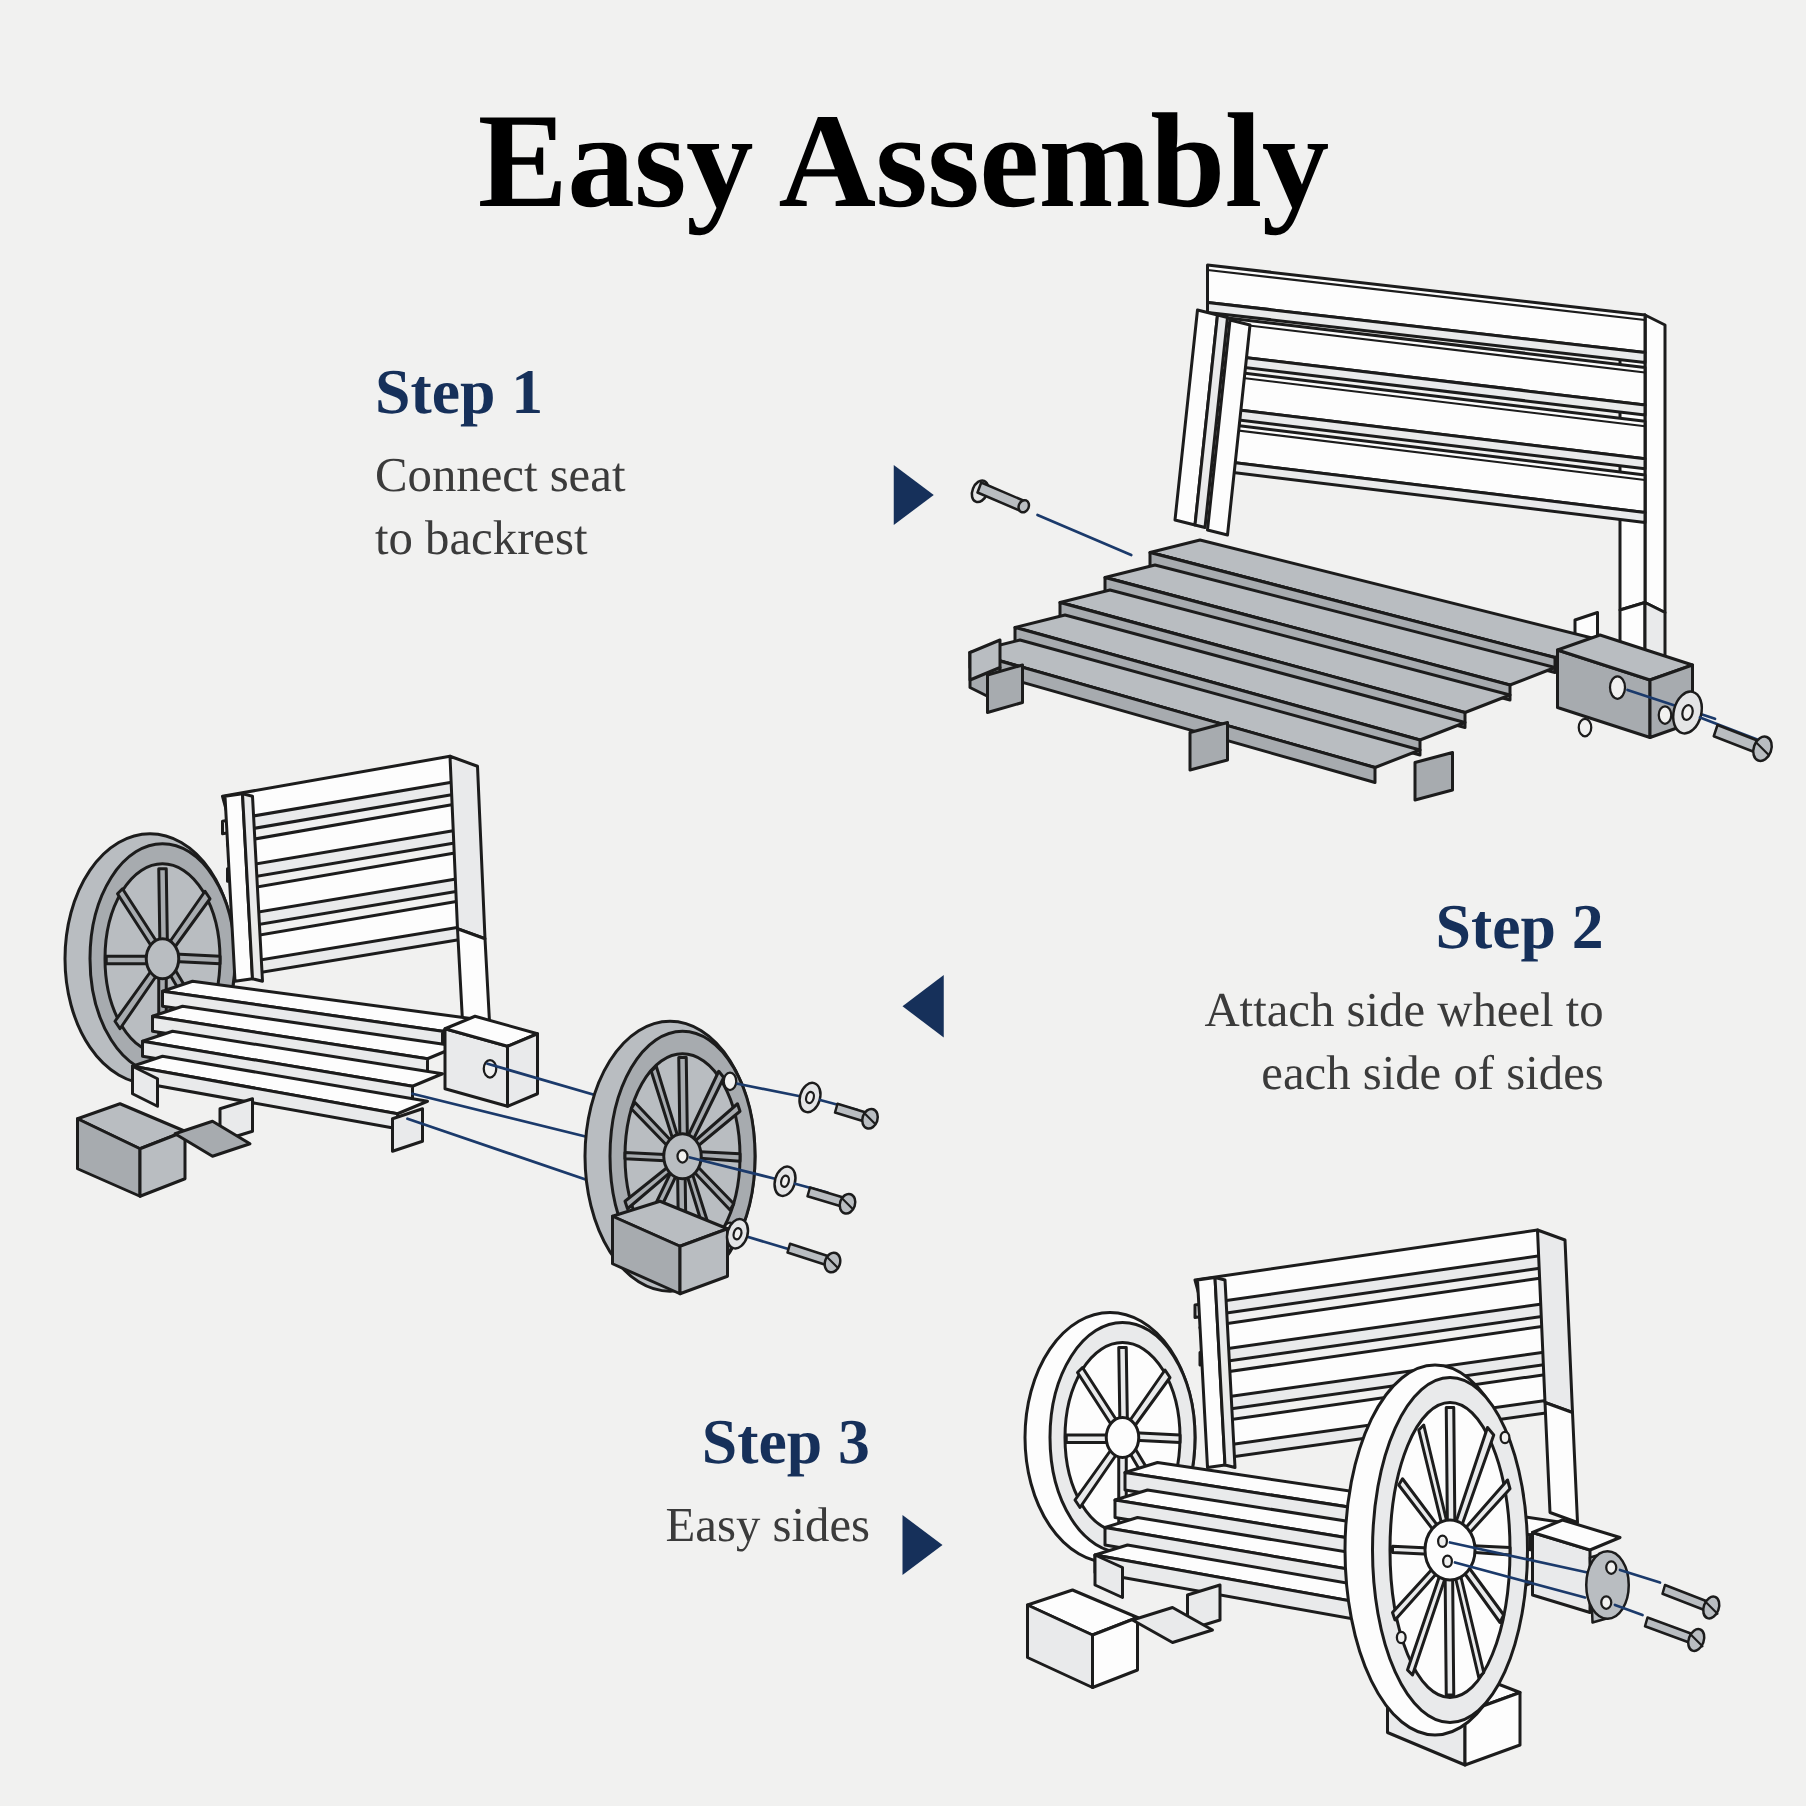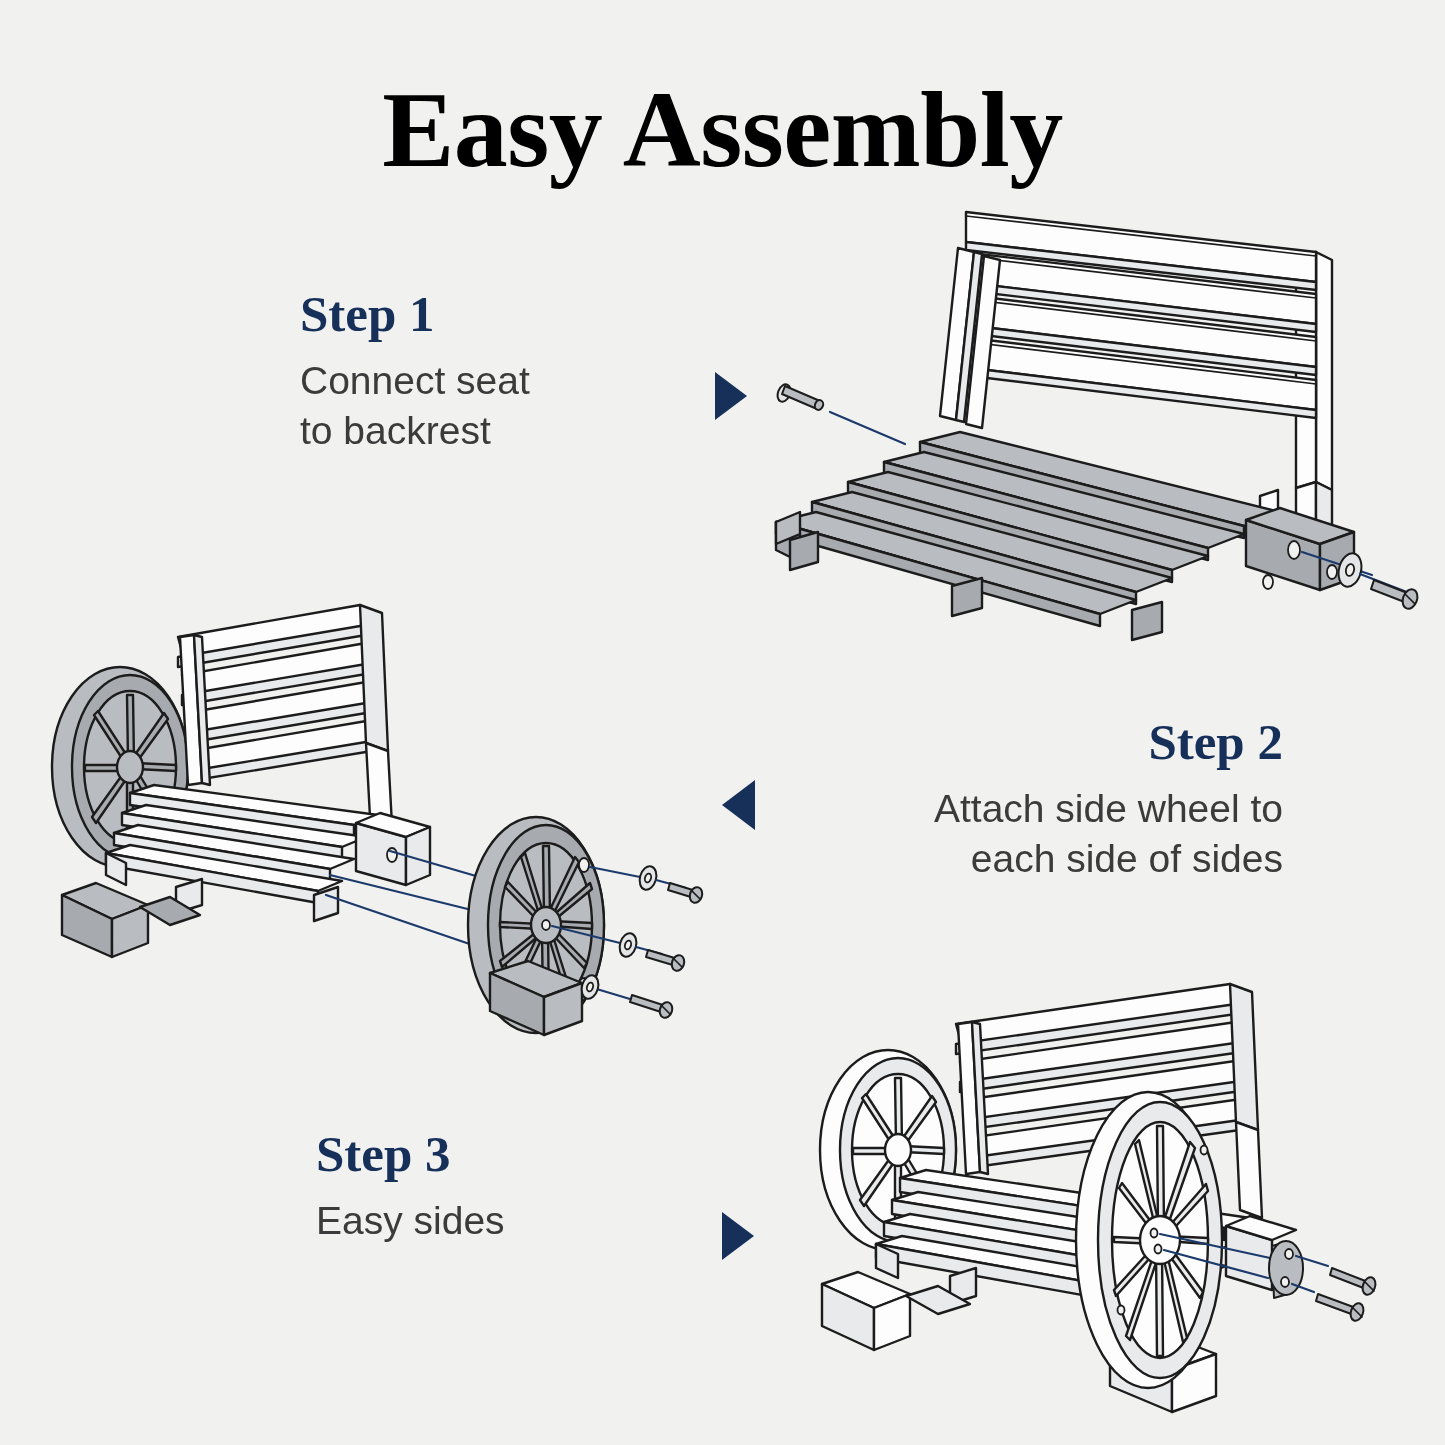--- a/index.html
+++ b/index.html
@@ -43,31 +43,31 @@
   .step-heading {
     font-family: "Liberation Serif", "DejaVu Serif", serif;
     font-weight: bold;
     font-size: 51px;
     line-height: 1.05;
     color: #16305a;
     margin: 0 0 14px 0;
     white-space: nowrap;
   }
   .step-body {
-    font-family: Liberation Sans, sans-serif;
+    font-family: Liberation Serif, serif;
     font-weight: 400;
     font-size: 39px;
     line-height: 1.30;
     color: #3b3b3b;
     margin: 0;
   }
 
   
   #step1-block { left: 300px; top: 288px; width: 396px; text-align: left; }
-  #step3-block { left: 316px; top: 1128px; width: 380px; text-align: left; }
+  #step3-block { left: 316px; top: 1128px; width: 380px; text-align: right; }
   
   #step2-block { left: 813px; top: 716px; width: 470px; text-align: right; }
 
   
   .arrow {
     position: absolute;
     width: 0;
     height: 0;
   }
   .arrow-right {

